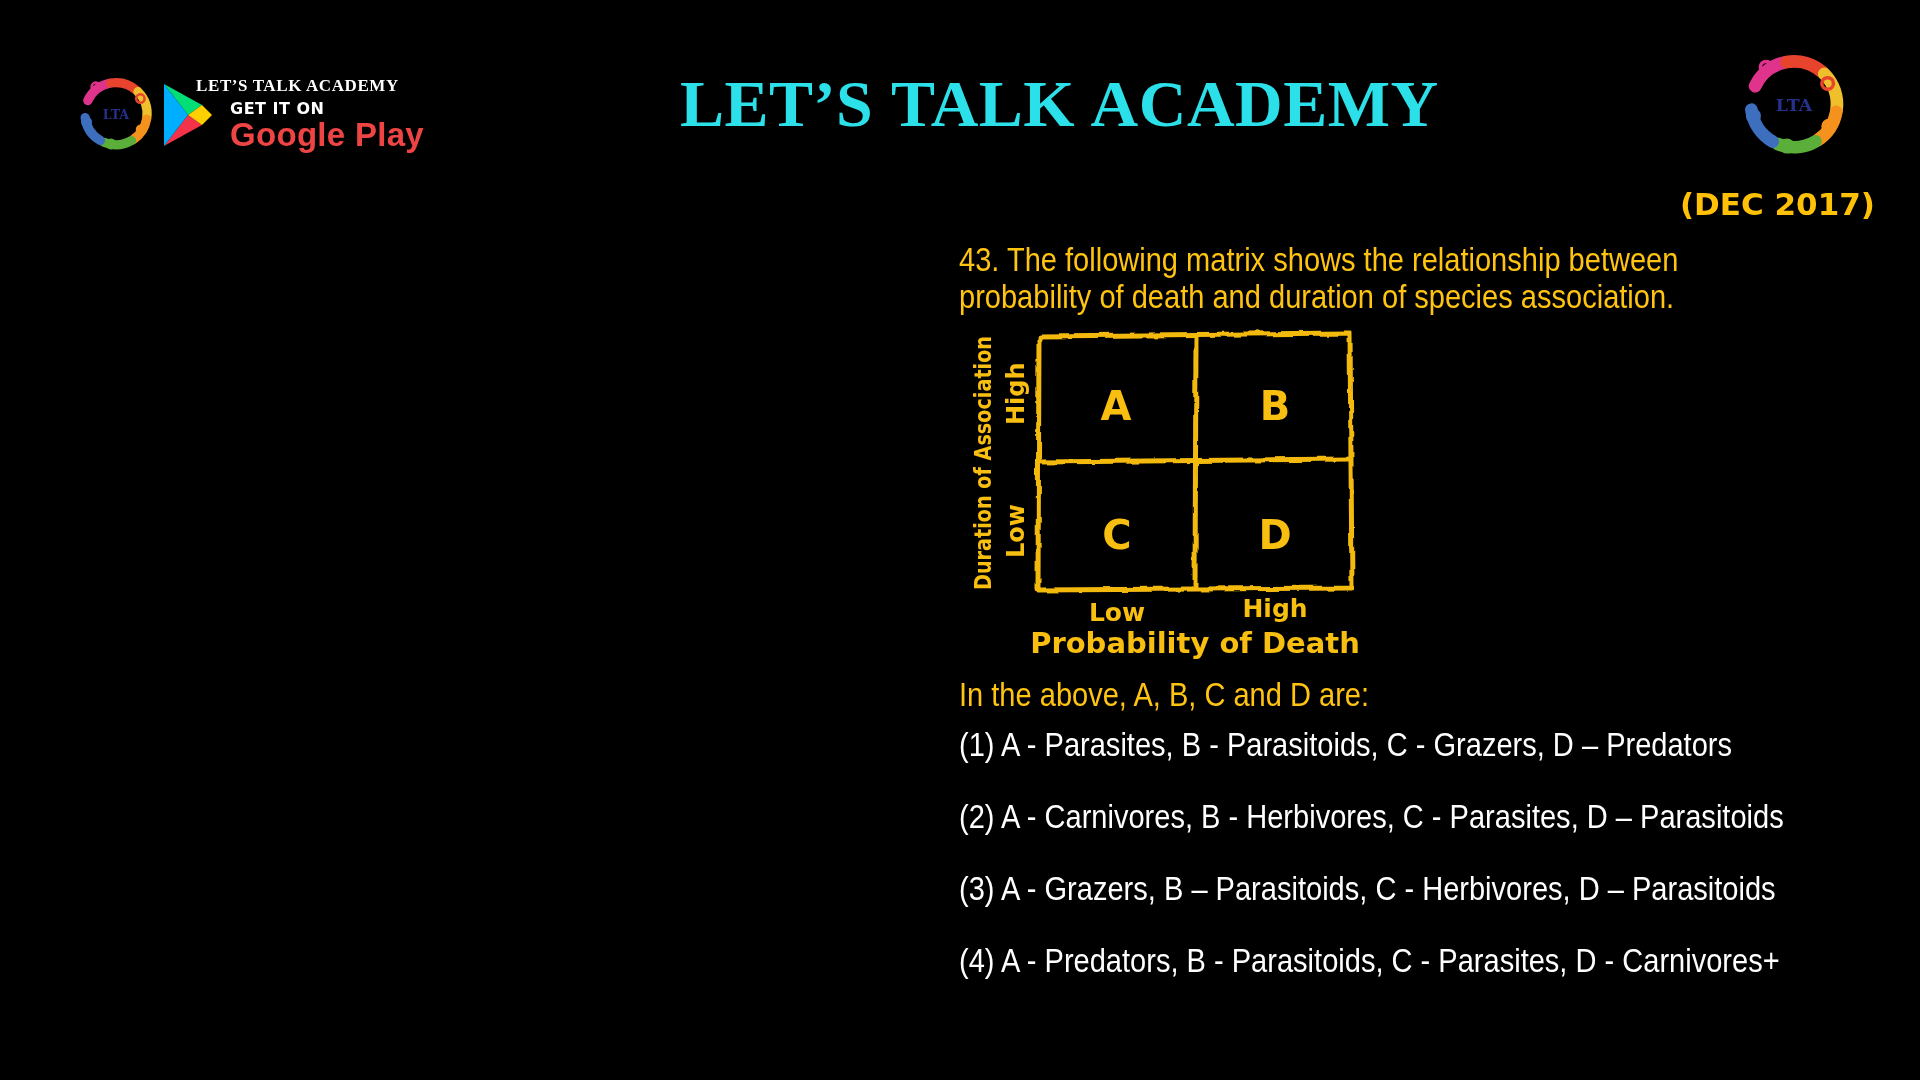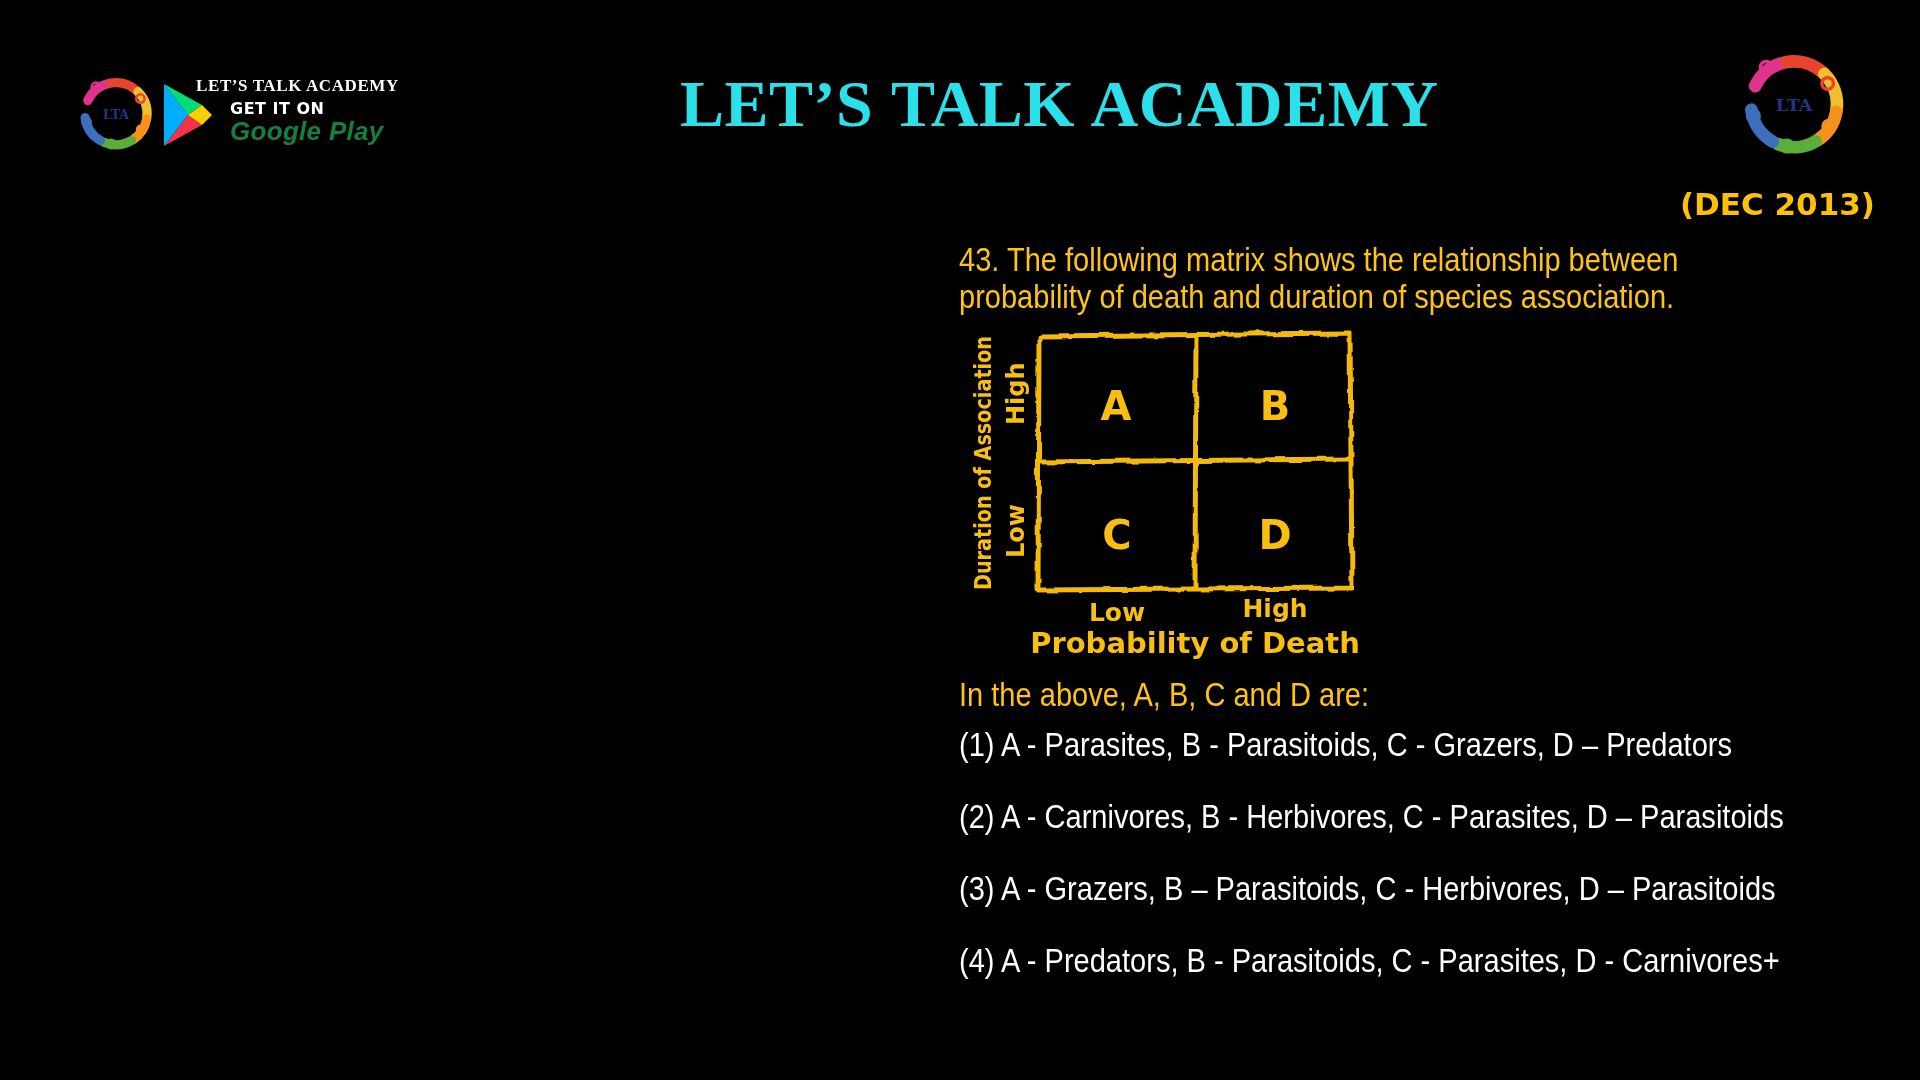--- a/index.html
+++ b/index.html
@@ -10,23 +10,23 @@
   .logo-left{position:absolute;left:74px;top:70px;width:84px;height:84px;}
   .logo-right{position:absolute;left:1736px;top:44px;width:116px;height:116px;}
   .play-badge{position:absolute;left:160px;top:70px;width:260px;height:90px;}
   .play-tri{position:absolute;left:4px;top:14px;width:48px;height:62px;}
   .badge-app{position:absolute;left:36px;top:6px;width:220px;color:#fff;
              font-family:"Liberation Serif",serif;font-weight:bold;font-size:17px;
              letter-spacing:.6px;white-space:nowrap;}
   .badge-geton{position:absolute;left:70px;top:29px;color:#fff;
                font-family:"DejaVu Sans",sans-serif;font-weight:bold;font-size:16px;
                letter-spacing:.5px;white-space:nowrap;}
-  .badge-store{position:absolute;left:70px;top:46px;color:#15803d;
-               font-family:"Liberation Sans",sans-serif;font-weight:bold;font-size:26px;
-               letter-spacing:.3px;white-space:nowrap;font-style:italic;}
+  .badge-store{position:absolute;left:70px;top:46px;color:#ef4444;
+               font-family:"Liberation Sans",sans-serif;font-weight:bold;font-size:33px;
+               letter-spacing:.3px;white-space:nowrap;}
 
   
   .main-title{position:absolute;left:680px;top:66px;margin:0;color:#2BE0E8;
               font-family:"Liberation Serif",serif;font-weight:bold;font-size:66px;
               letter-spacing:.5px;word-spacing:2px;white-space:nowrap;}
 
   
   .exam-tag{position:absolute;right:45px;top:186px;color:#FFC107;
             font-family:"DejaVu Sans",sans-serif;font-weight:bold;font-size:31px;
             white-space:nowrap;}
@@ -94,21 +94,21 @@
       <circle cx="50" cy="52" r="37" stroke="#3E6FBF" stroke-width="11" stroke-dasharray="34 199" transform="rotate(120 50 52)"></circle>
       <circle cx="26" cy="20" r="5" stroke="#E0348C" stroke-width="3"></circle>
       <circle cx="79" cy="34" r="5" stroke="#E8432C" stroke-width="3"></circle>
       <circle cx="80" cy="71" r="5" stroke="#F5921E" stroke-width="3"></circle>
       <circle cx="44" cy="88" r="5" stroke="#5BAE3A" stroke-width="3"></circle>
       <circle cx="15" cy="62" r="5" stroke="#3E6FBF" stroke-width="3"></circle>
     </g>
     <text x="50" y="58" text-anchor="middle" font-family="DejaVu Serif, serif" font-weight="bold" font-size="15" fill="#26318C">LTA</text>
   </svg>
 
-  <div class="exam-tag">(DEC 2013)</div>
+  <div class="exam-tag">(DEC 2017)</div>
 
   <div class="qline q1">43. The following matrix shows the relationship between</div>
   <div class="qline q2">probability of death and duration of species association.</div>
 
   <svg class="matrix" viewBox="0 0 420 344">
     <defs>
       <filter id="rough" x="-10%" y="-10%" width="120%" height="120%">
         <feTurbulence type="fractalNoise" baseFrequency="0.045" numOctaves="3" seed="7" result="n"></feTurbulence>
         <feDisplacementMap in="SourceGraphic" in2="n" scale="5"></feDisplacementMap>
       </filter>

